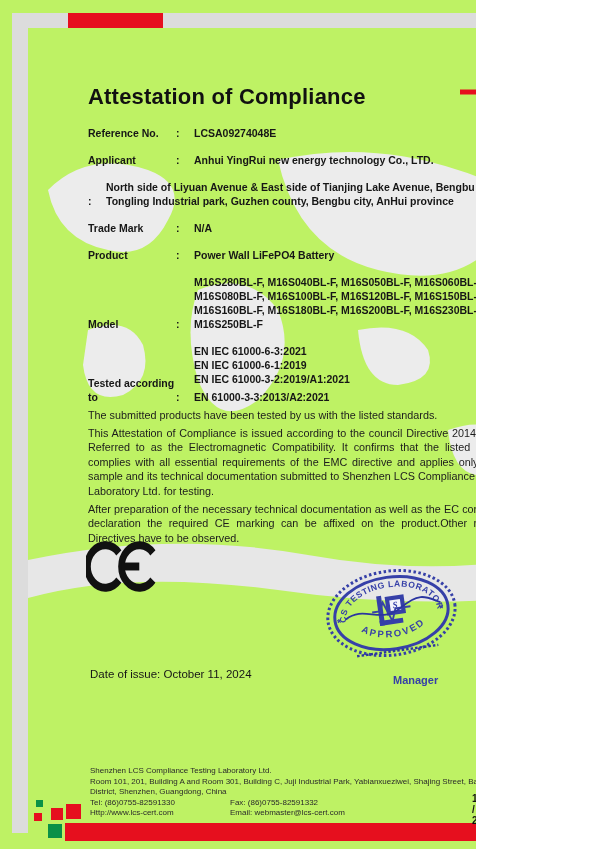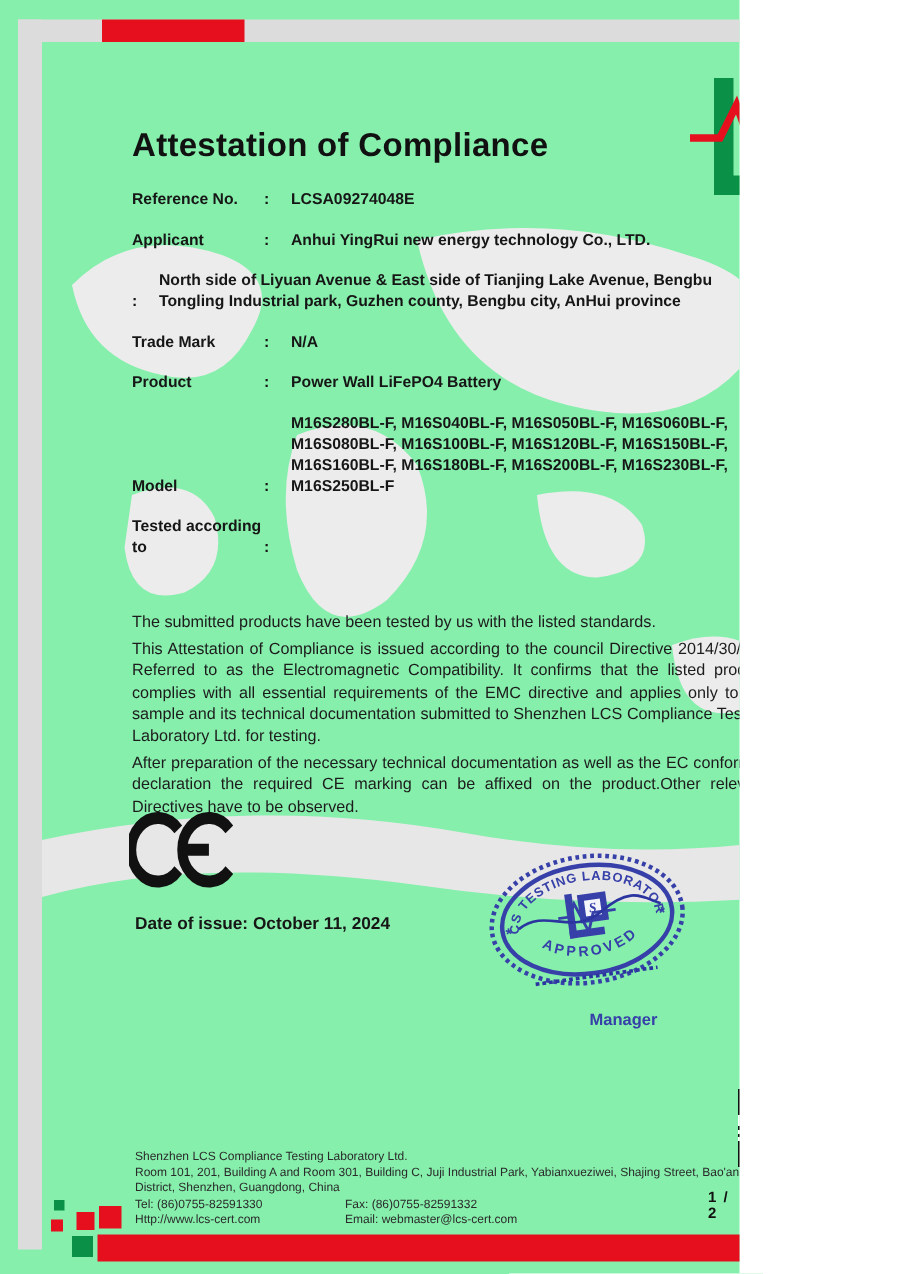--- a/index.html
+++ b/index.html
@@ -1,17 +1,17 @@
 <!DOCTYPE html>
 <html><head>
 <meta charset="utf-8">
 <style>
   html,body{margin:0;padding:0;background:#fff;}
   body{width:600px;height:849px;font-family:"Liberation Sans",sans-serif;}
-  .page{position:relative;width:476px;height:849px;background:#86efac;overflow:hidden;padding-left:17px;}
+  .page{position:relative;width:476px;height:849px;background:#bef264;overflow:hidden;}
   .abs{position:absolute;}
   
   .frame-top{left:12px;top:13px;width:574px;height:15px;background:#dcdcdc;}
   .frame-left{left:12px;top:13px;width:16px;height:820px;background:#dcdcdc;}
   .frame-right{left:573px;top:13px;width:13px;height:806px;background:#dcdcdc;}
   .red-tab{left:68px;top:13px;width:95px;height:15px;background:#e60f1e;}
   
   .title{left:88px;top:84px;font-size:22px;font-weight:bold;color:#111;letter-spacing:.2px;}
   .logo{left:460px;top:48px;}
   
@@ -24,21 +24,21 @@
   .std-last{margin-top:4px;}
   
   .bodytext{left:88px;top:408px;width:424px;font-size:10.8px;line-height:14.6px;color:#1c1c1c;}
   .bodytext p{margin:0 0 3px 0;text-align:justify;}
   
   .ce{left:86px;top:540px;}
   
   .stamp{left:322px;top:567px;width:140px;height:100px;transform:rotate(-8deg);}
   .manager{left:393px;top:653px;color:#3640a8;font-size:11px;font-weight:bold;margin-top:21px;}
   
-  .date{left:90px;top:610px;font-size:11.5px;font-weight:bold;color:#161616;}
+  .date{left:90px;top:668px;font-size:11.5px;font-weight:normal;color:#161616;}
   
   .footer{left:90px;top:766px;width:415px;font-size:8px;line-height:10.6px;color:#2a2a2a;}
   .f2row{display:flex;}
   .f2row .c1{width:140px;flex:0 0 140px;}
   .pagenum{left:472px;top:793px;font-size:10px;font-weight:bold;color:#111;letter-spacing:1px;}
   .qr{left:492px;top:726px;width:52px;height:52px;}
   
   .sq{position:absolute;}
   .sq.red{background:#e60f1e;} .sq.green{background:#0a9147;}
   .bottom-bar{left:65px;top:823px;width:472px;height:18px;background:#e60f1e;}
@@ -105,20 +105,26 @@
       <span class="f-value">Power Wall LiFePO4 Battery</span>
     </div>
     <div class="f-row">
       <span class="f-label">Model</span>
       <span class="f-colon">:</span>
       <span class="f-value">M16S280BL-F, M16S040BL-F, M16S050BL-F, M16S060BL-F, M16S080BL-F, M16S100BL-F, M16S120BL-F, M16S150BL-F, M16S160BL-F, M16S180BL-F, M16S200BL-F, M16S230BL-F, M16S250BL-F</span>
     </div>
     <div class="f-row">
       <span class="f-label">Tested according to</span>
       <span class="f-colon">:</span>
+      <span class="f-value">
+        <p class="std-line">EN IEC 61000-6-3:2021</p>
+        <p class="std-line">EN IEC 61000-6-1:2019</p>
+        <p class="std-line">EN IEC 61000-3-2:2019/A1:2021</p>
+        <p class="std-line std-last">EN 61000-3-3:2013/A2:2021</p>
+      </span>
     </div>
   </div>
 
   <div class="abs bodytext z1">
     <p>The submitted products have been tested by us with the listed standards.</p>
     <p>This Attestation of Compliance is issued according to the council Directive 2014/30/EU, Referred to as the Electromagnetic Compatibility. It confirms that the listed product complies with all essential requirements of the EMC directive and applies only to the sample and its technical documentation submitted to Shenzhen LCS Compliance Testing Laboratory Ltd. for testing.</p>
     <p>After preparation of the necessary technical documentation as well as the EC conformity declaration the required CE marking can be affixed on the product.Other relevant Directives have to be observed.</p>
   </div>
 
   <div class="abs ce z1">

